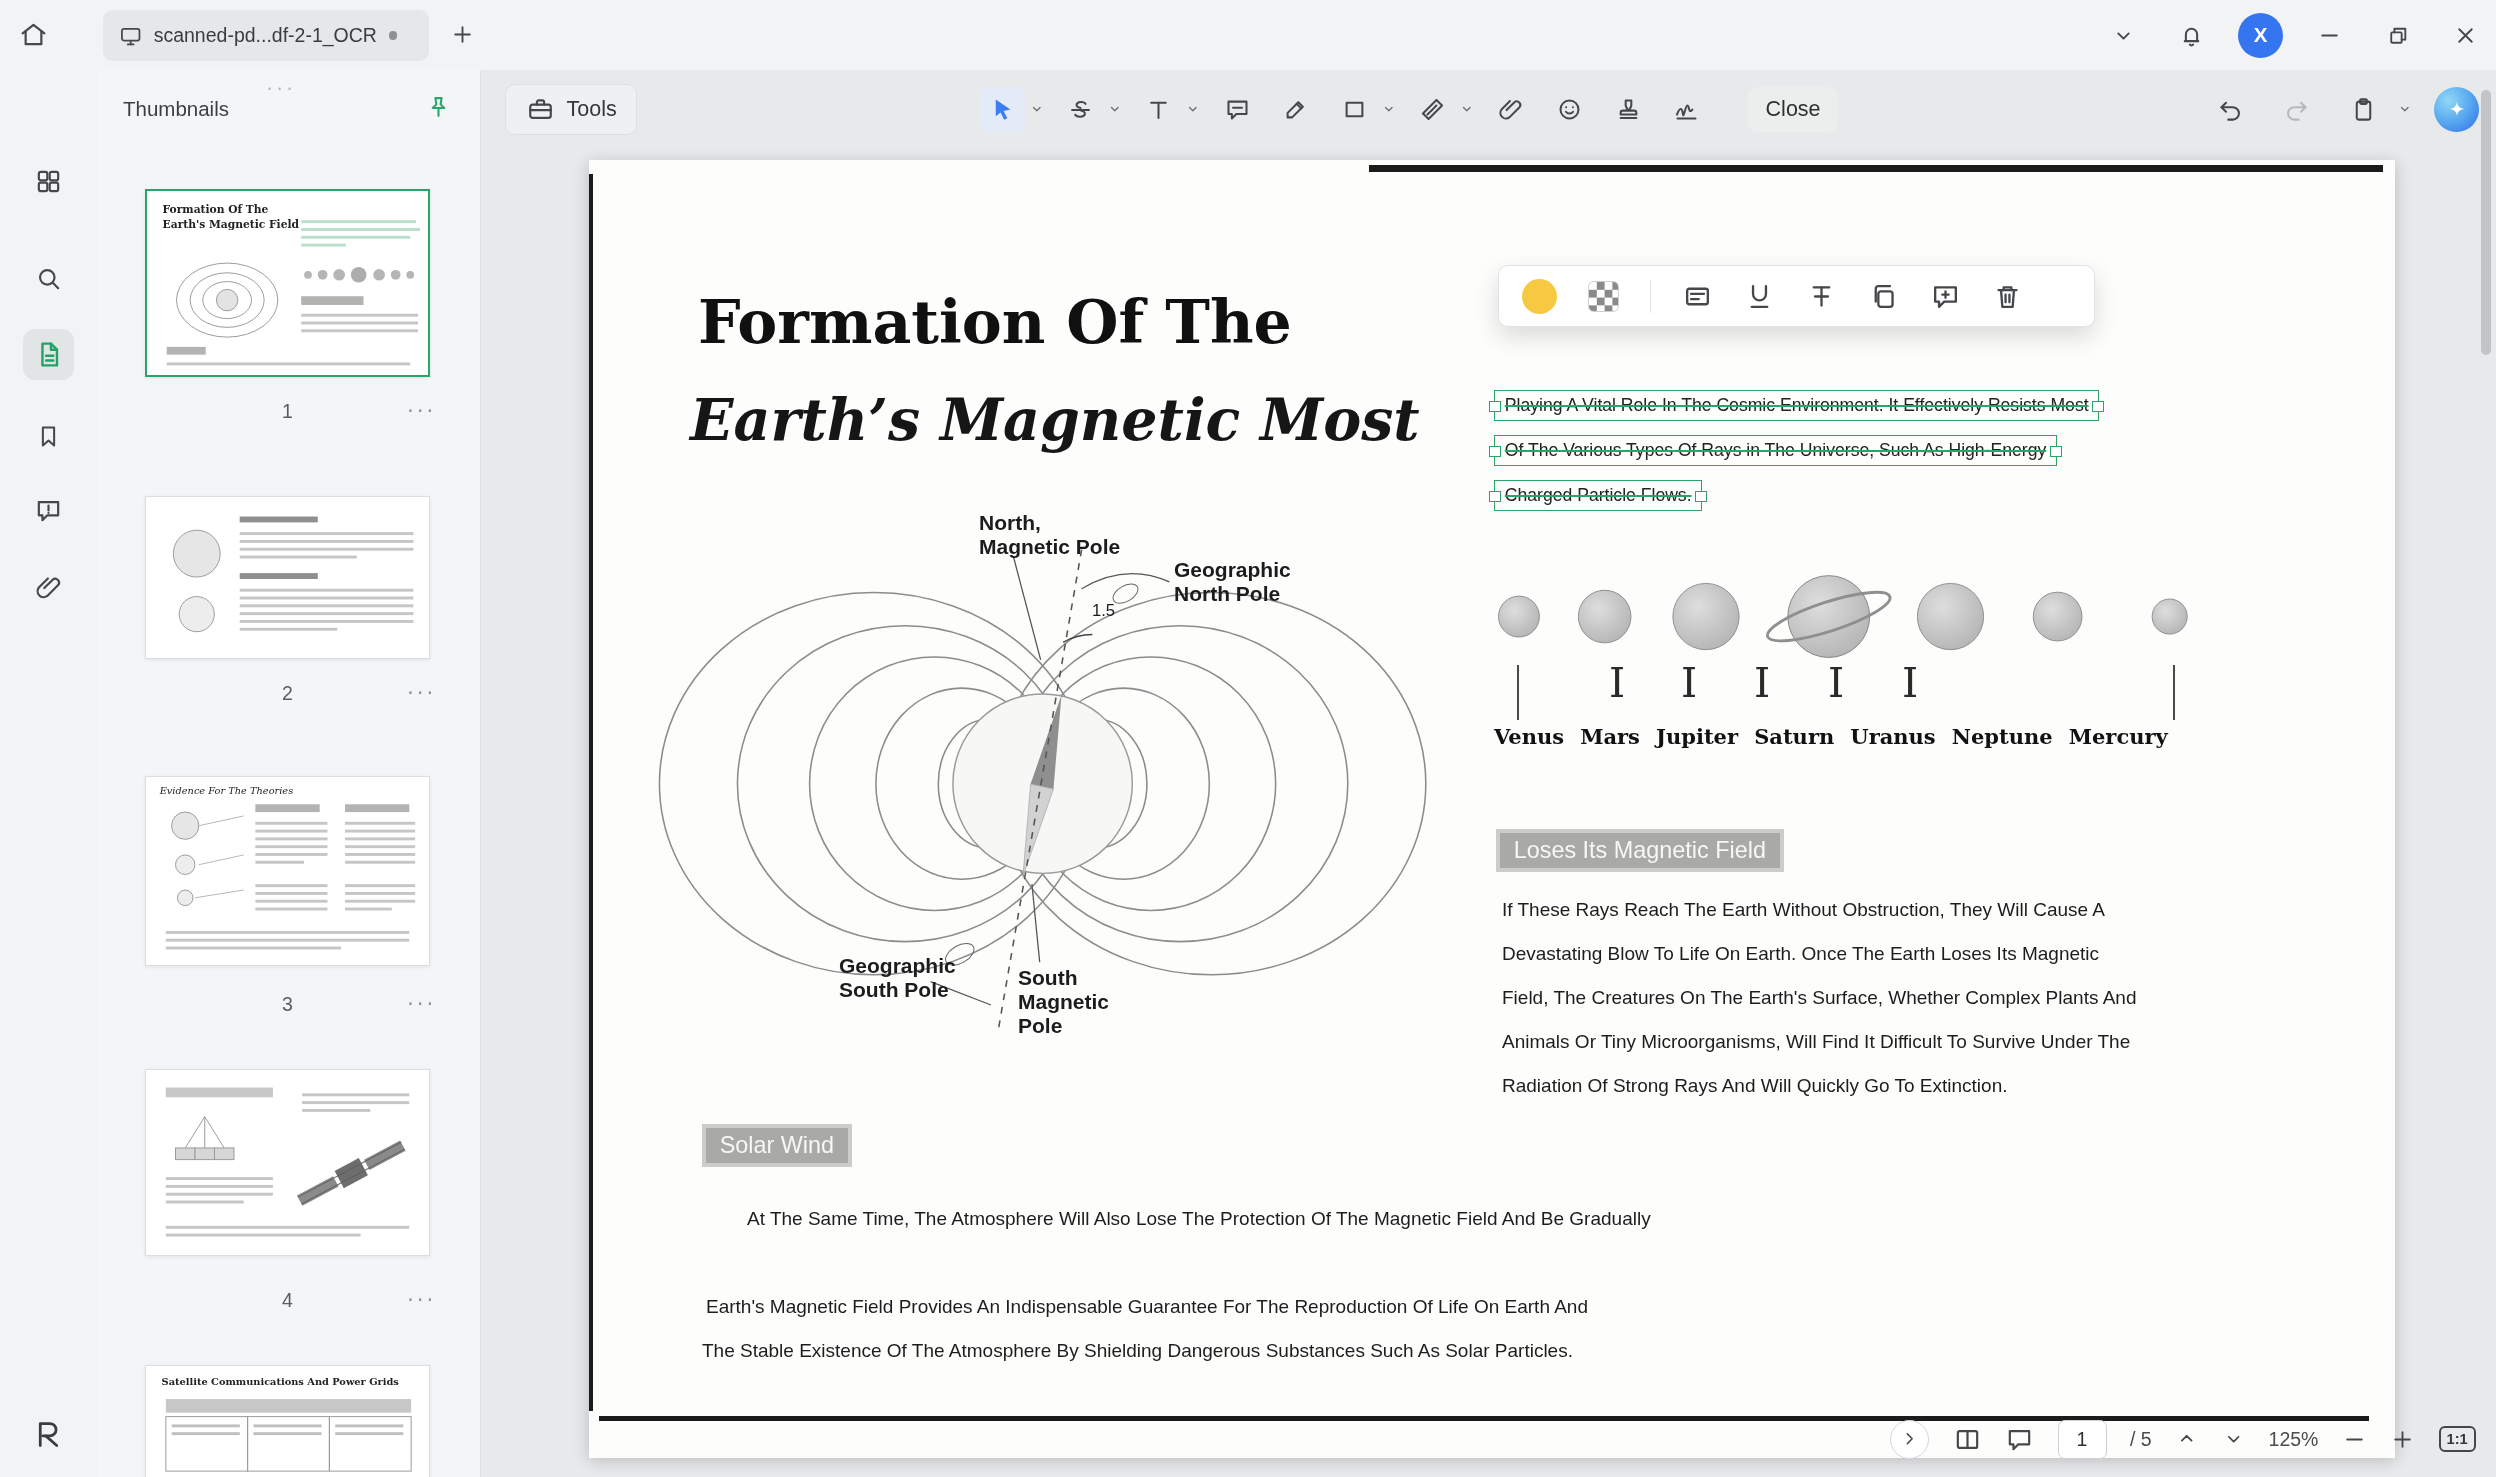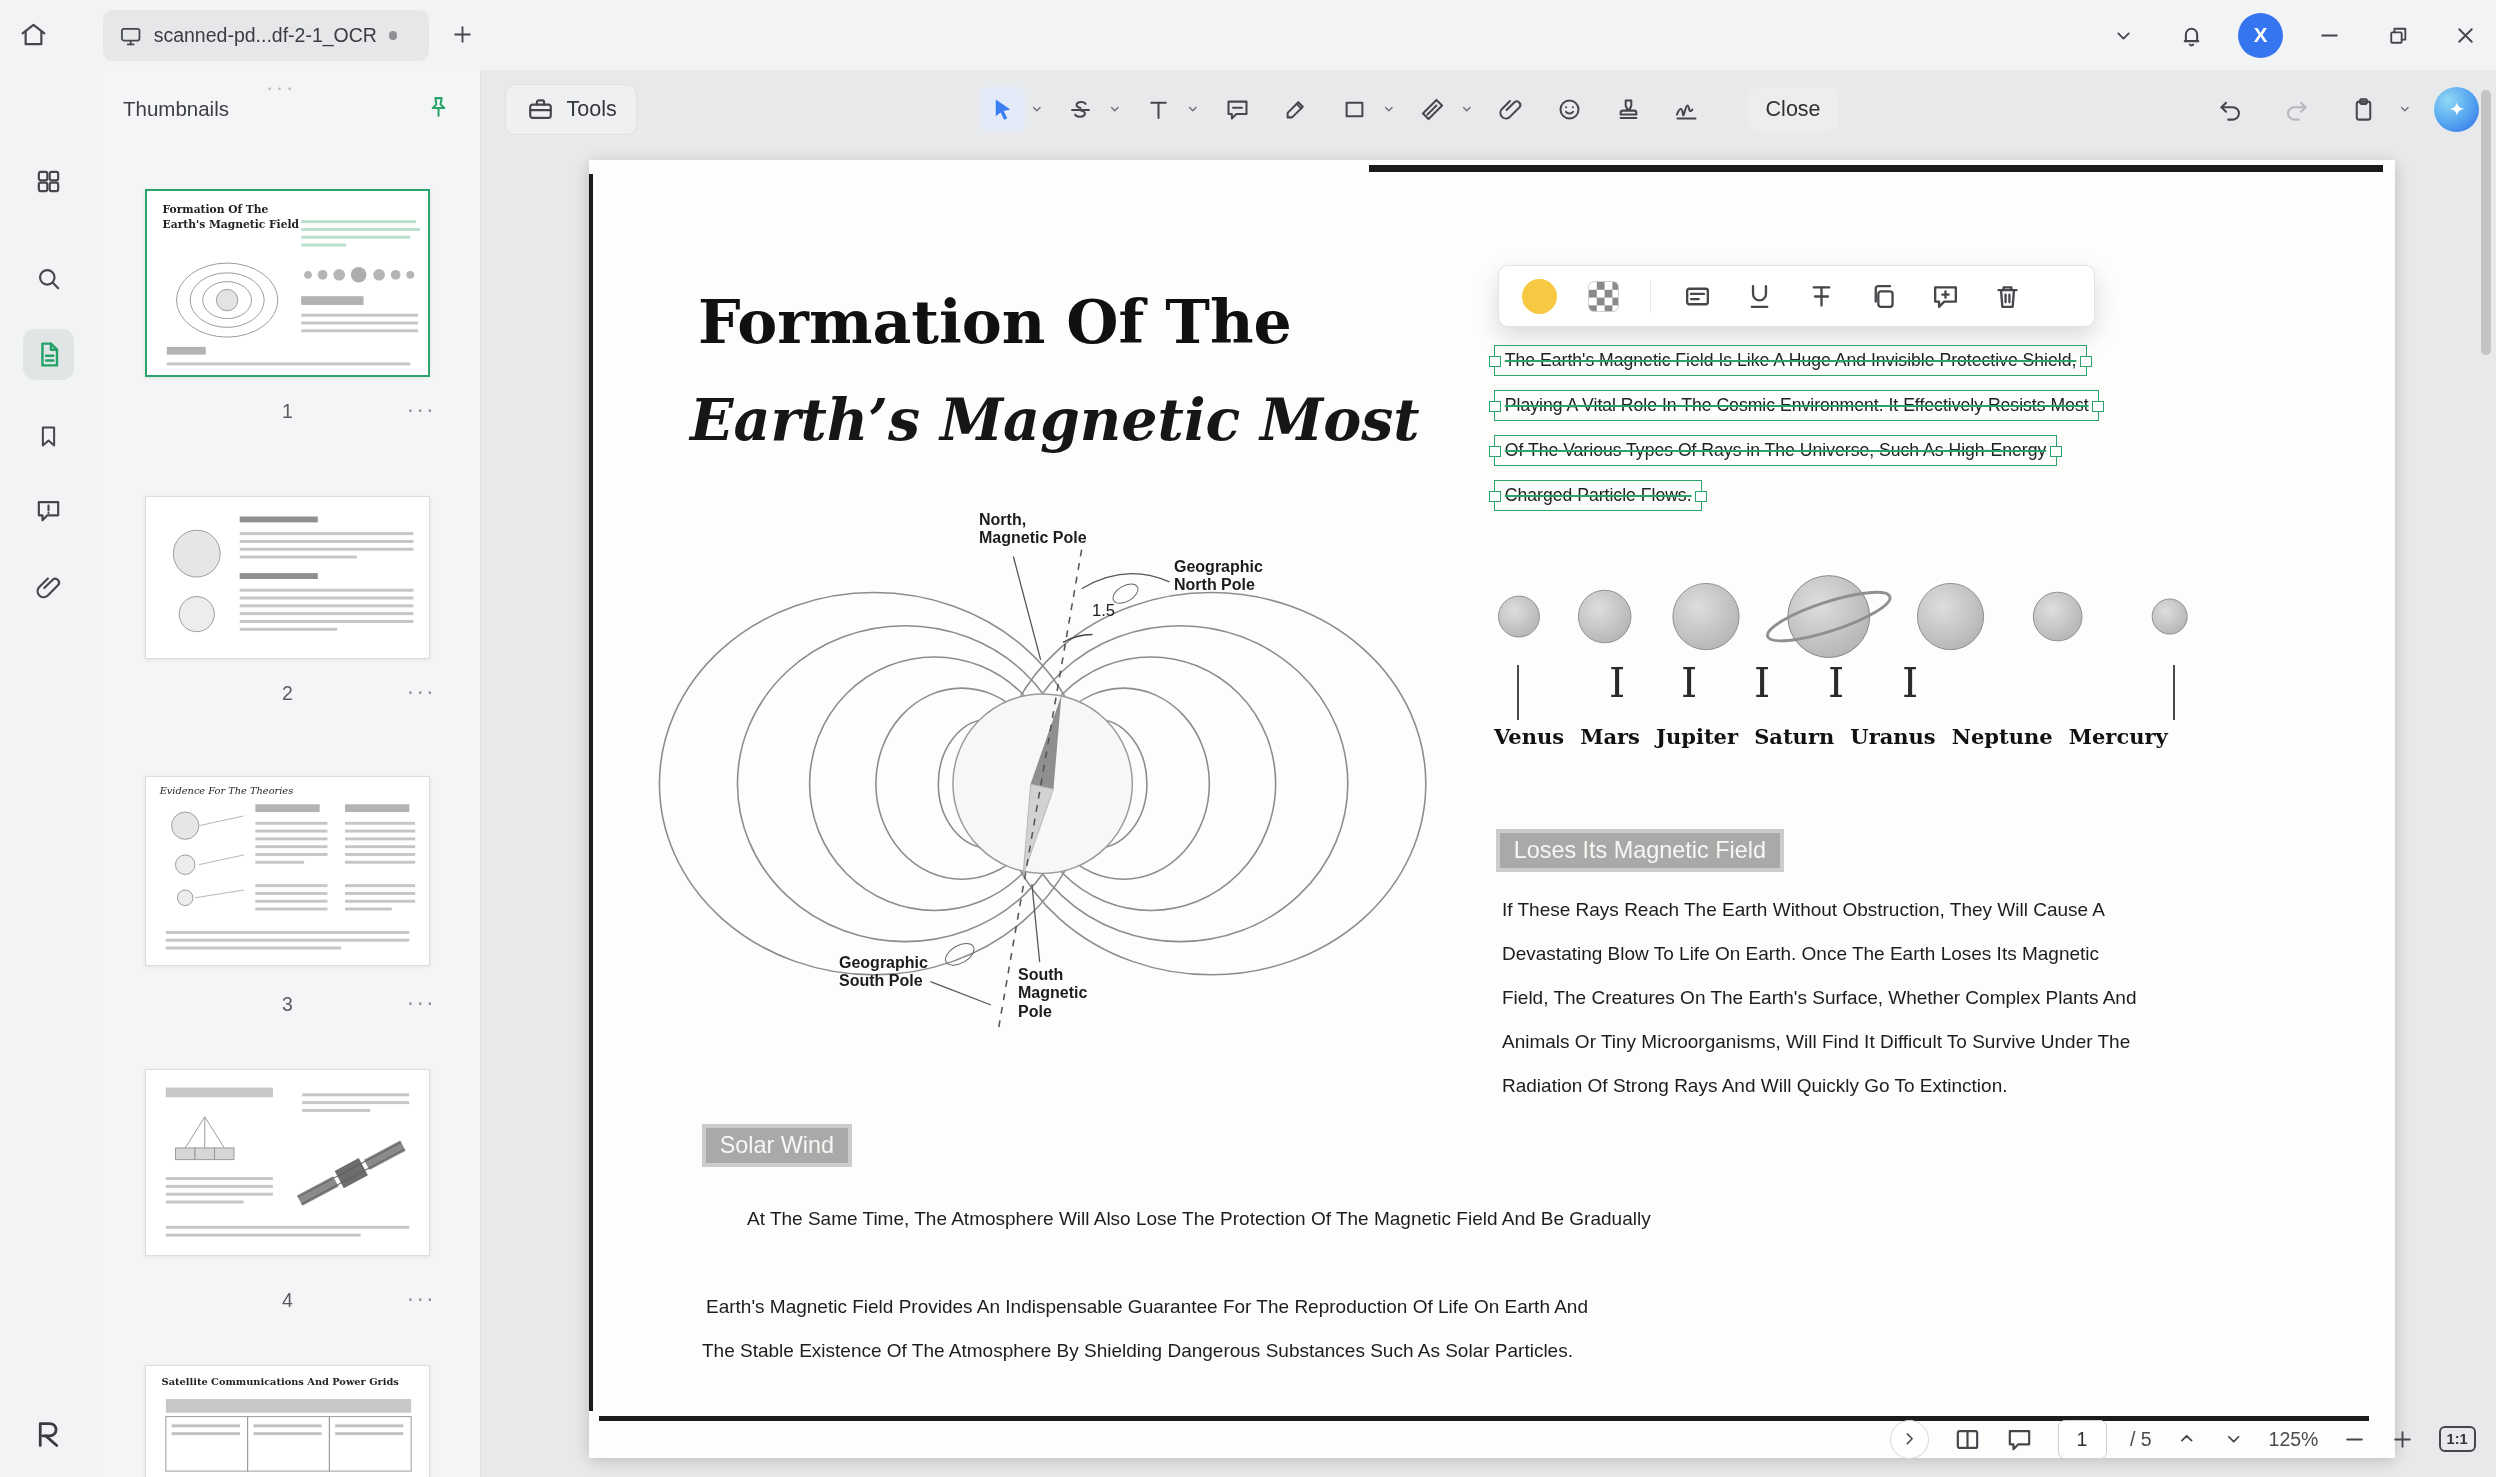--- a/index.html
+++ b/index.html
@@ -62,21 +62,21 @@
             display:flex; align-items:center; justify-content:center; color:#fff; font-size:19.5px; }
 
   
   #page { position:absolute; left:108px; top:90px; width:1806px; height:1298px; background:#fdfdfc;
           box-shadow:0 2.9px 15.6px rgba(0,0,0,.20); }
   .scan { background:#1b1b1b; }
   #doc-title1 { left:109px; top:127px; font-family:"DejaVu Serif", serif; font-weight:bold;
                 font-size:60px; color:#101010; }
   #doc-title2 { left:101px; top:226px; font-family:"DejaVu Serif", serif; font-style:italic;
                 font-size:57px; color:#161616; }
-  .dg-label { position:absolute; font-size:16px; font-weight:bold; color:#1c1c1c; white-space:pre-line; line-height:1.15; }
+  .dg-label { position:absolute; font-size:21px; font-weight:bold; color:#1c1c1c; white-space:pre-line; line-height:1.15; }
   .strike-line { position:absolute; display:inline-block; padding:3.9px 9.8px; border:1.5px solid #2ba46c;
                  font-size:17.6px; color:#222; white-space:nowrap; background:rgba(255,255,255,0); }
   .strike-line span { text-decoration:line-through; text-decoration-color:#2ba46c; text-decoration-thickness:2px; }
   .strike-line::before, .strike-line::after { content:""; position:absolute; top:50%; margin-top:-4.9px;
                  width:9.8px; height:9.8px; background:#fff; border:1.5px solid #2ba46c; }
   .strike-line::before { left:-5.9px; } .strike-line::after { right:-5.9px; }
   #anno-popup { position:absolute; left:909px; top:105px; width:597px; height:62px; background:#fff;
                 border:1px solid #e2e3e4; border-radius:9.8px; box-shadow:0 9.8px 25px rgba(0,0,0,.14);
                 display:flex; align-items:center; gap:31px; padding:0 23.4px; }
   #swatch-yellow { width:35px; height:35px; border-radius:50%; background:#f7c841; }
@@ -577,22 +577,20 @@
             <path d="M12 8 v5 M9.5 10.5 h5"></path>
         </svg>
         <svg width="31" height="31" viewBox="0 0 24 24" class="ic">
           <path d="M5 7 h14"></path>
             <path d="M9 7 V5 h6 v2"></path>
             <path d="M7 7 l1 13 h8 l1 -13"></path>
             <path d="M10.5 10.5 v6 M13.5 10.5 v6"></path>
         </svg>
       </div>
 
-      <div class="strike-line" style="left:905px; top:185px;">
-        <span>The Earth's Magnetic Field Is Like A Huge And Invisible Protective Shield,</span></div>
       <div class="strike-line" style="left:905px; top:230px;">
         <span>Playing A Vital Role In The Cosmic Environment. It Effectively Resists Most</span></div>
       <div class="strike-line" style="left:905px; top:275px;">
         <span>Of The Various Types Of Rays in The Universe, Such As High-Energy</span></div>
       <div class="strike-line" style="left:905px; top:320px;">
         <span>Charged Particle Flows.</span></div>
 
       <svg class="abs" style="left:878px; top:402px;" width="741" height="113" viewBox="0 0 760 116">
         <defs>
           <radialGradient id="pg" cx="38%" cy="35%" r="75%">

